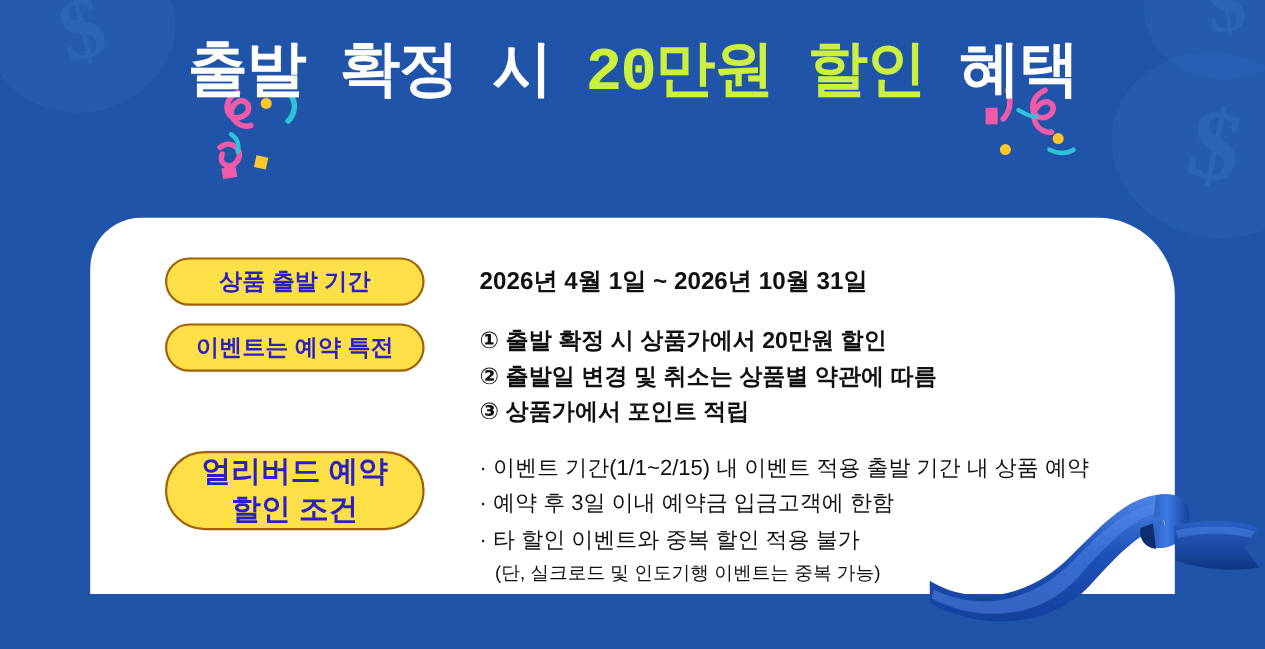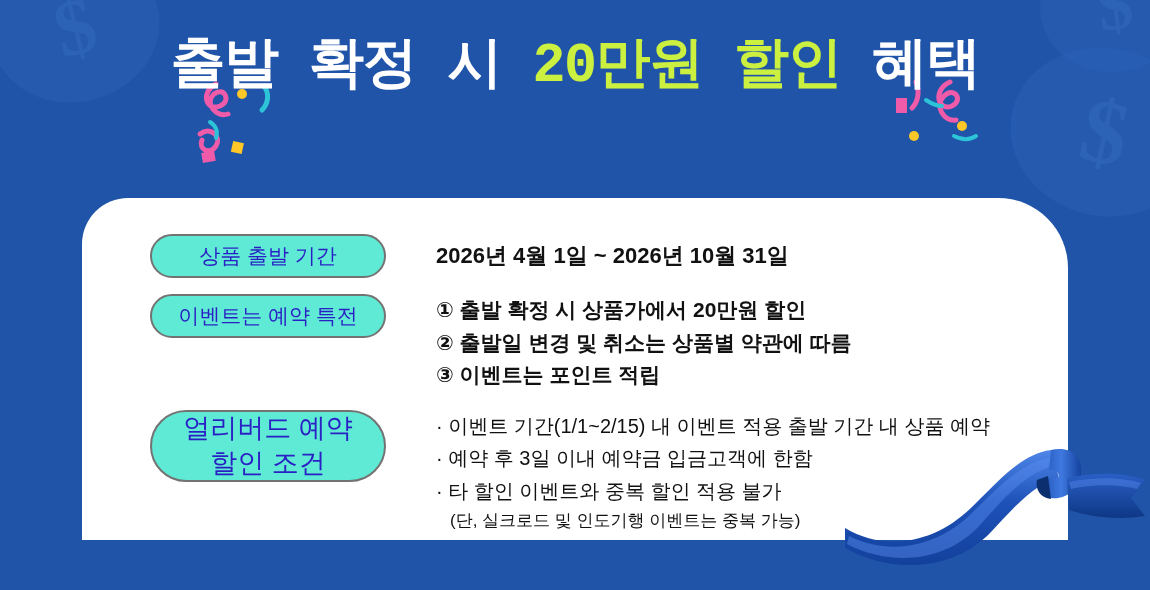--- a/index.html
+++ b/index.html
@@ -55,24 +55,24 @@
   }
 
   .rows { position:absolute; left:0; top:0; width:100%; height:100%; }
 
   .row { position:absolute; display:flex; align-items:flex-start; }
   .row-1 { left:68px; top:36px; }
   .row-2 { left:68px; top:96px; }
   .row-3 { left:68px; top:212px; }
 
   .pill {
-    border:2px solid #737373; border-radius:999px;
-    color:#2a1fc4; font-weight:normal;
+    border:2px solid #a16207; border-radius:999px;
+    color:#2a1fc4; font-weight:bold;
     display:flex; align-items:center; justify-content:center;
-    text-align:center; background:#5eead4; flex:none;
+    text-align:center; background:#fde047; flex:none;
   }
   .pill-1 { width:236px; height:44px; font-size:21px; }
   .pill-2 { width:236px; height:44px; font-size:21px; }
   .pill-3 { width:236px; height:72px; font-size:27px; line-height:1.3; }
 
   .row-text { margin-left:50px; color:#111111; }
 
   .date-text { font-size:22px; font-weight:bold; line-height:44px; }
 
   .benefit-list { list-style:none; }
@@ -136,21 +136,21 @@
           <div class="date-text">2026년 4월 1일 ~ 2026년 10월 31일</div>
         </div>
       </div>
 
       <div class="row row-2">
         <div class="pill pill-2">이벤트는 예약 특전</div>
         <div class="row-text">
           <ul class="benefit-list">
             <li>① 출발 확정 시 상품가에서 20만원 할인</li>
             <li>② 출발일 변경 및 취소는 상품별 약관에 따름</li>
-            <li>③ 이벤트는 포인트 적립</li>
+            <li>③ 상품가에서 포인트 적립</li>
           </ul>
         </div>
       </div>
 
       <div class="row row-3">
         <div class="pill pill-3">
           <div>
             <div>얼리버드 예약</div>
             <div>할인 조건</div>
           </div>

